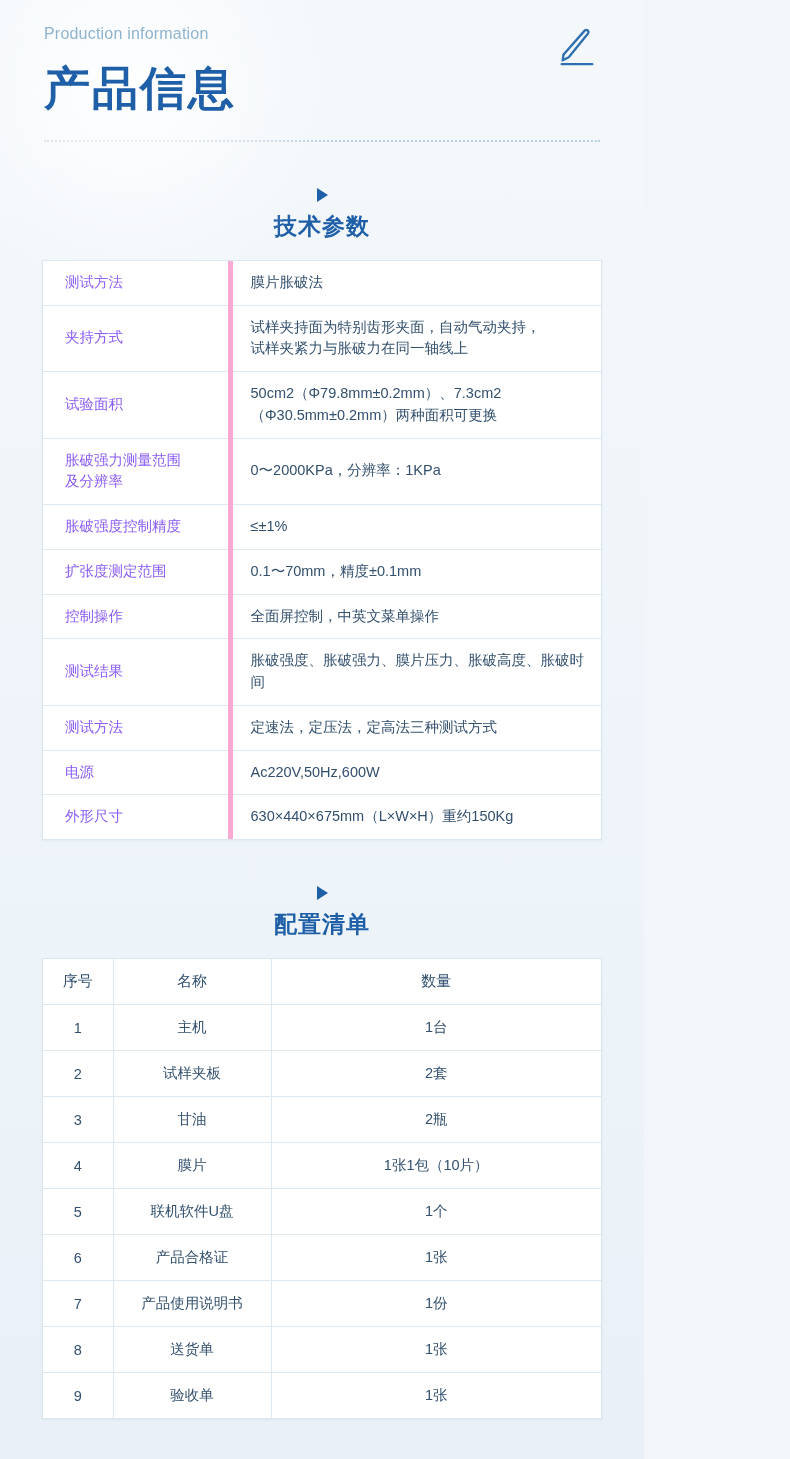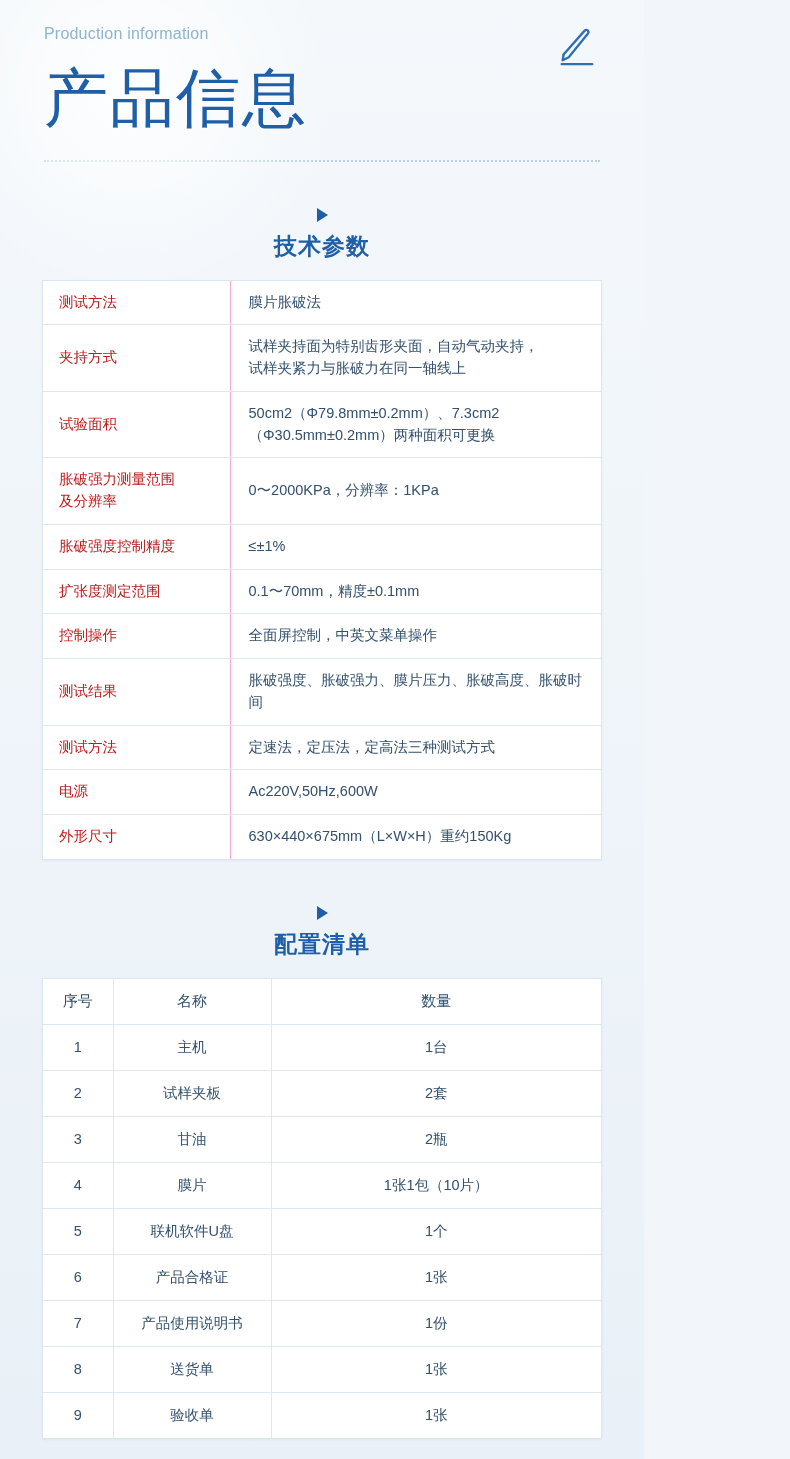--- a/index.html
+++ b/index.html
@@ -38,23 +38,23 @@
   .eyebrow {
     font-size: 16px;
     line-height: 1.45;
     color: #8fb4cf;
     font-weight: 400;
     letter-spacing: .2px;
     max-width: 240px;
   }
   .big-title {
     margin-top: 18px;
-    font-size: 64px;
+    font-size: 46px;
     line-height: 1.1;
-    font-weight: 400;
+    font-weight: 700;
     color: #1f5fa8;
     letter-spacing: 2px;
     text-shadow: 0 1px 0 #ffffff;
   }
   .pen-icon {
     position: absolute;
     right: 44px;
     top: 22px;
     width: 46px;
     height: 46px;
@@ -102,23 +102,23 @@
     border-bottom: 1px solid #dde8f0;
     font-size: 14.5px;
     color: #33506e;
     line-height: 1.5;
     padding: 11px 14px;
     vertical-align: middle;
   }
   .spec-table tr:last-child td { border-bottom: none; }
   .spec-table td.k {
     width: 187px;
-    border-right: 1px solid #f9a8d4;
-    padding-left: 16px;
-    color: #b91c1c;
+    border-right: 5px solid #f9a8d4;
+    padding-left: 22px;
+    color: #8b5cf6;
   }
   .spec-table td.v { padding-left: 18px; }
 
   
   .cfg-table td, .cfg-table th {
     border-bottom: 1px solid #dde8f0;
     font-size: 14.5px;
     color: #33506e;
     text-align: center;
     padding: 13px 0;

